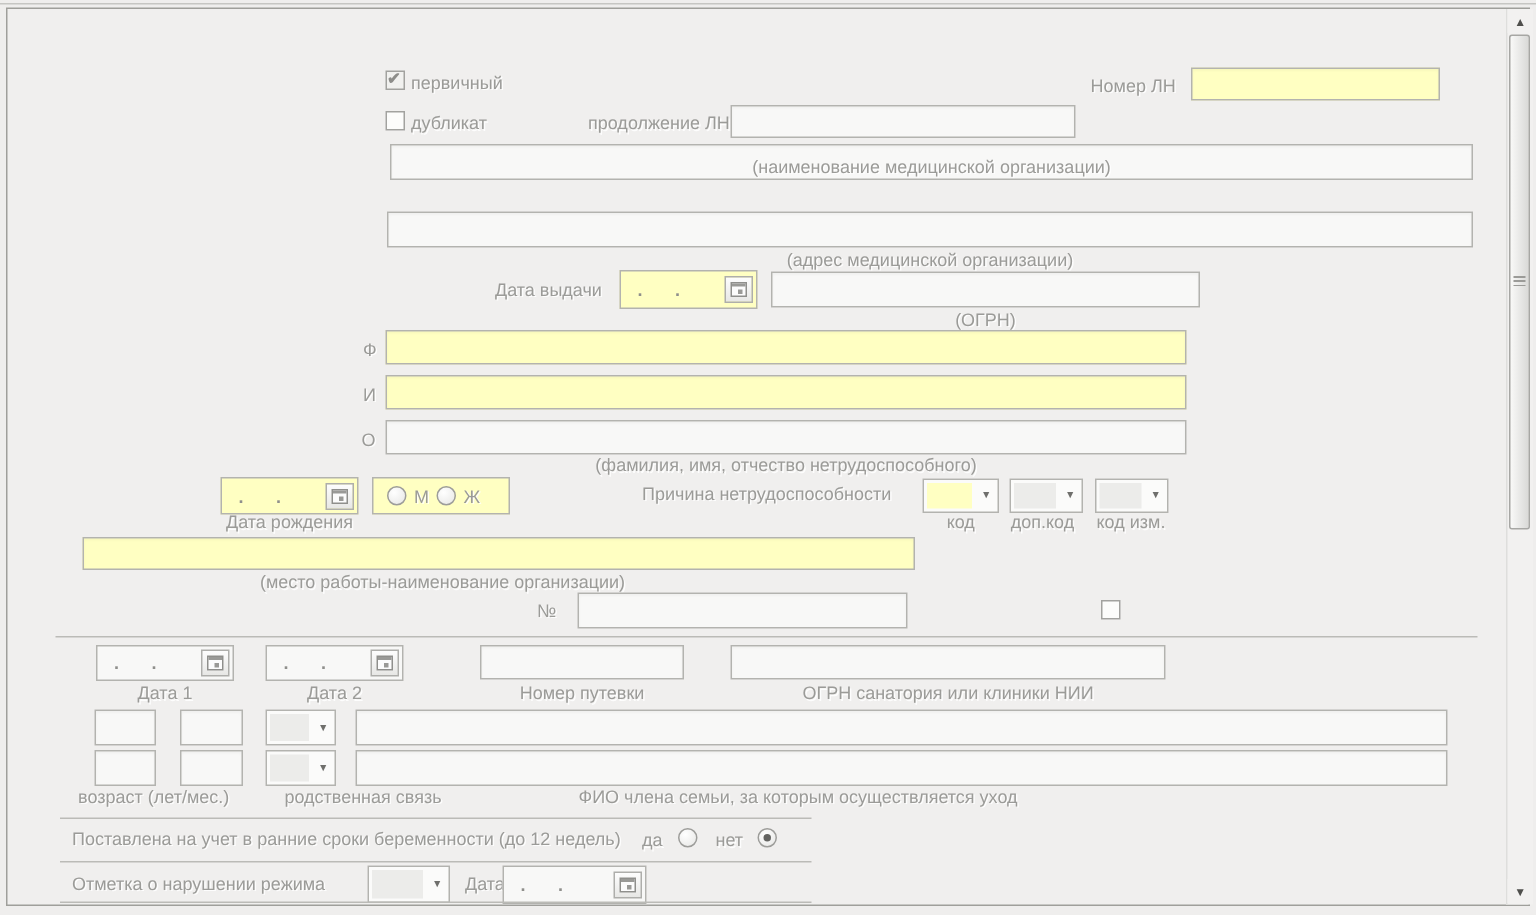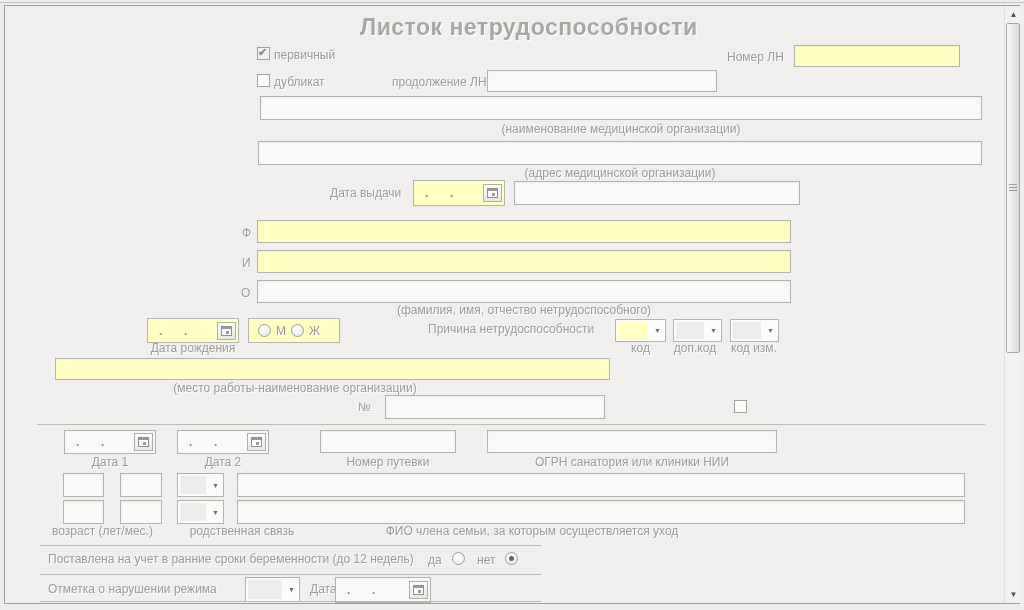--- a/index.html
+++ b/index.html
@@ -119,49 +119,49 @@
     background:repeating-linear-gradient(to bottom,#9b9b98 0 1px, transparent 1px 3px);
   }
 </style>
 </head>
 <body>
 
 <div id="screen">
   <div class="top-line"></div>
   <div class="panel"></div>
 
-  <div class="title">Листок нетрудоспособности</div>
 
   <div class="cb checked" style="left:257px;top:47px;">
     <span class="check">✔</span>
   </div>
   <div class="label" style="left:274px;top:48px;">первичный</div>
 
   <div class="cb" style="left:257px;top:74px;"></div>
   <div class="label" style="left:274px;top:75px;">дубликат</div>
   <div class="label" style="left:352px;top:75px;padding-left:40px;">продолжение ЛН №</div>
   <div class="tb" style="left:487px;top:70px;width:230px;height:22px;"></div>
 
   <div class="label" style="left:727px;top:50px;">Номер ЛН</div>
   <div class="tb hl" style="left:794px;top:45px;width:166px;height:22px;"></div>
 
   <div class="tb" style="left:260px;top:96px;width:722px;height:24px;"></div>
-  <div class="caption" style="left:260px;top:122px;width:722px;">(наименование медицинской организации)</div>
+  <div class="caption" style="left:260px;top:104px;width:722px;">(наименование медицинской организации)</div>
 
   <div class="tb" style="left:258px;top:141px;width:724px;height:24px;"></div>
   <div class="caption" style="left:258px;top:166px;width:724px;">(адрес медицинской организации)</div>
 
   <div class="label" style="left:330px;top:186px;">Дата выдачи</div>
   <div class="datefield hl" style="left:413px;top:180px;width:92px;height:26px;">
     <span class="dots">.  .</span>
     <span class="calbtn">
         <span class="cal"></span>
       </span>
   </div>
   <div class="tb" style="left:514px;top:181px;width:286px;height:24px;"></div>
+  <div class="caption" style="left:514px;top:206px;width:286px;">(ОГРН)</div>
 
   <div class="label" style="left:242px;top:226px;">Ф</div>
   <div class="tb hl" style="left:257px;top:220px;width:534px;height:23px;"></div>
   <div class="label" style="left:242px;top:256px;">И</div>
   <div class="tb hl" style="left:257px;top:250px;width:534px;height:23px;"></div>
   <div class="label" style="left:241px;top:286px;">О</div>
   <div class="tb" style="left:257px;top:280px;width:534px;height:23px;"></div>
   <div class="caption" style="left:257px;top:303px;width:534px;">(фамилия, имя, отчество нетрудоспособного)</div>
 
   <div class="datefield hl" style="left:147px;top:318px;width:92px;height:25px;">

